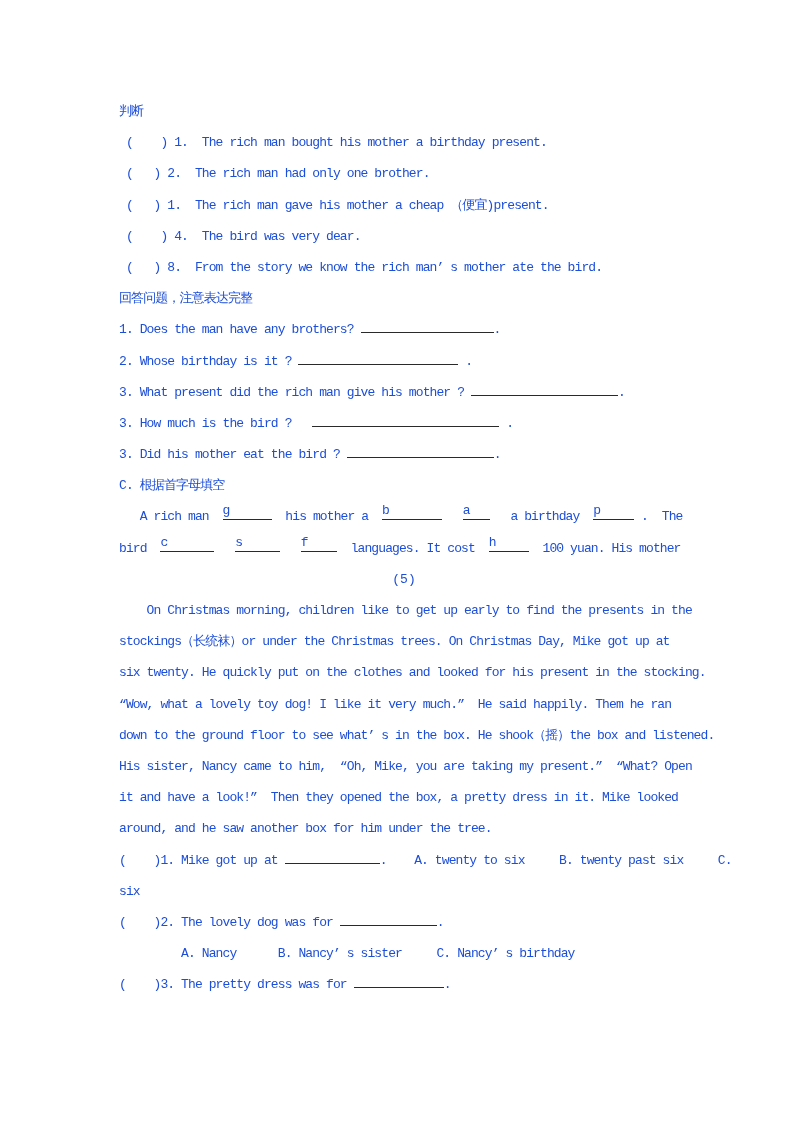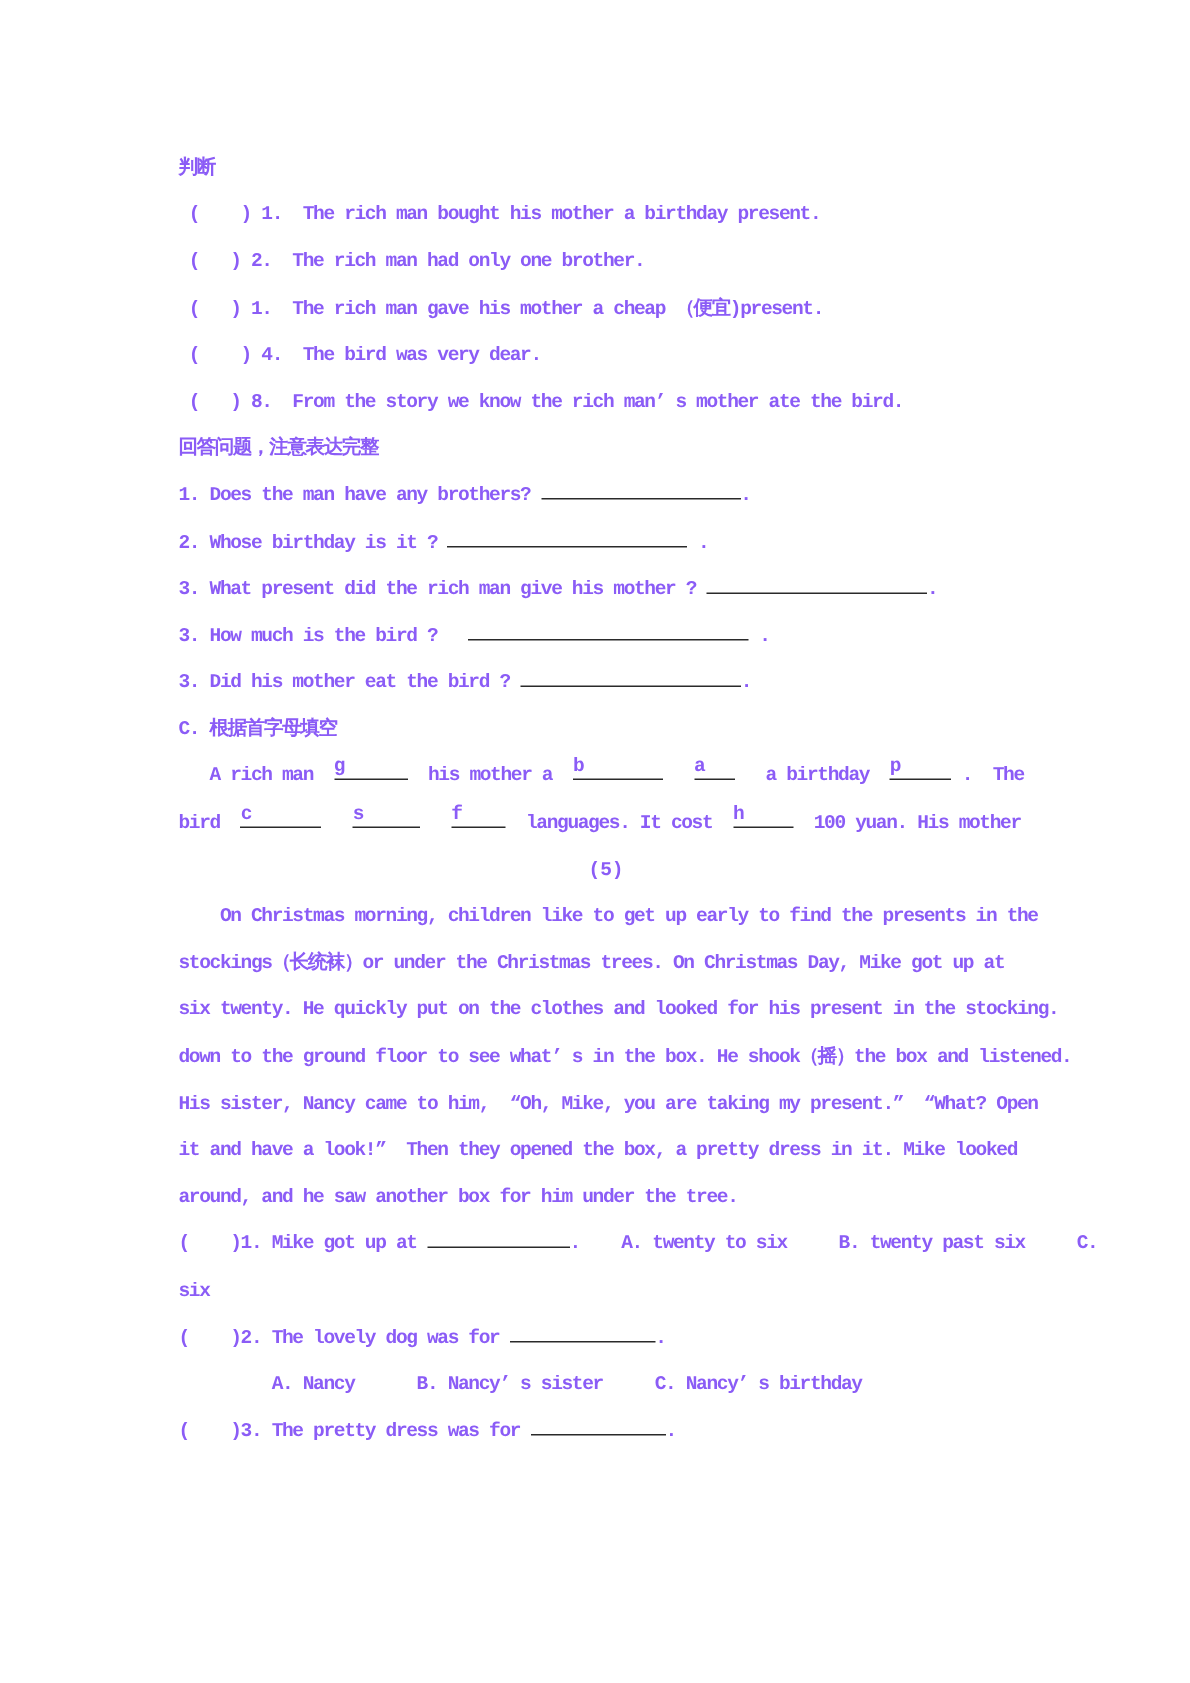--- a/index.html
+++ b/index.html
@@ -44,40 +44,41 @@
     height: 18px;
     line-height: 18px;
     vertical-align: baseline;
     overflow: hidden;
   }
 </style>
 </head>
 <body style="background: rgb(255, 255, 255);">
 
 <div class="page">
-  <div class="doc" style="color: #8b5cf6; font-weight: bold;">
+  <div class="doc" style="color: #1d4ed8;">
       <div class="line"><span class="run">判断</span></div>
       <div class="line"><span class="run"> (    ) 1.  The rich man bought his mother a birthday present.</span></div>
       <div class="line"><span class="run"> (   ) 2.  The rich man had only one brother.</span></div>
       <div class="line"><span class="run"> (   ) 1.  The rich man gave his mother a cheap （便宜)present.</span></div>
       <div class="line"><span class="run"> (    ) 4.  The bird was very dear.</span></div>
       <div class="line"><span class="run"> (   ) 8.  From the story we know the rich man’ s mother ate the bird.</span></div>
       <div class="line"><span class="run">回答问题，注意表达完整</span></div>
       <div class="line"><span class="run">1. Does the man have any brothers? </span><span class="blank" style="width: 133px; border-bottom-color: rgb(42, 42, 42);"></span><span class="run">.</span></div>
       <div class="line"><span class="run">2. Whose birthday is it ? </span><span class="blank" style="width: 160px; border-bottom-color: rgb(42, 42, 42);"></span><span class="run"> .</span></div>
       <div class="line"><span class="run">3. What present did the rich man give his mother ? </span><span class="blank" style="width: 147px; border-bottom-color: rgb(42, 42, 42);"></span><span class="run">.</span></div>
       <div class="line"><span class="run">3. How much is the bird ?   </span><span class="blank" style="width: 187px; border-bottom-color: rgb(42, 42, 42);"></span><span class="run"> .</span></div>
       <div class="line"><span class="run">3. Did his mother eat the bird ? </span><span class="blank" style="width: 147px; border-bottom-color: rgb(42, 42, 42);"></span><span class="run">.</span></div>
       <div class="line"><span class="run">C. 根据首字母填空</span></div>
       <div class="line"><span class="run">   A rich man  </span><span class="blank" style="width: 49px; border-bottom-color: rgb(42, 42, 42);">g</span><span class="run">  his mother a  </span><span class="blank" style="width: 60px; border-bottom-color: rgb(42, 42, 42);">b</span><span class="run">   </span><span class="blank" style="width: 27px; border-bottom-color: rgb(42, 42, 42);">a</span><span class="run">   a birthday  </span><span class="blank" style="width: 41px; border-bottom-color: rgb(42, 42, 42);">p</span><span class="run"> .  The</span></div>
       <div class="line"><span class="run">bird  </span><span class="blank" style="width: 54px; border-bottom-color: rgb(42, 42, 42);">c</span><span class="run">   </span><span class="blank" style="width: 45px; border-bottom-color: rgb(42, 42, 42);">s</span><span class="run">   </span><span class="blank" style="width: 36px; border-bottom-color: rgb(42, 42, 42);">f</span><span class="run">  languages. It cost  </span><span class="blank" style="width: 40px; border-bottom-color: rgb(42, 42, 42);">h</span><span class="run">  100 yuan. His mother</span></div>
       <div class="line center"><span class="run">(5)</span></div>
       <div class="line"><span class="run">    On Christmas morning, children like to get up early to find the presents in the</span></div>
       <div class="line"><span class="run">stockings（长统袜）or under the Christmas trees. On Christmas Day, Mike got up at</span></div>
       <div class="line"><span class="run">six twenty. He quickly put on the clothes and looked for his present in the stocking.</span></div>
+      <div class="line"><span class="run">“Wow, what a lovely toy dog! I like it very much.”  He said happily. Them he ran</span></div>
       <div class="line"><span class="run">down to the ground floor to see what’ s in the box. He shook（摇）the box and listened.</span></div>
       <div class="line"><span class="run">His sister, Nancy came to him,  “Oh, Mike, you are taking my present.”  “What? Open</span></div>
       <div class="line"><span class="run">it and have a look!”  Then they opened the box, a pretty dress in it. Mike looked</span></div>
       <div class="line"><span class="run">around, and he saw another box for him under the tree.</span></div>
       <div class="line"><span class="run">(    )1. Mike got up at </span><span class="blank" style="width: 95px; border-bottom-color: rgb(42, 42, 42);"></span><span class="run">.    A. twenty to six     B. twenty past six     C.</span></div>
       <div class="line"><span class="run">six</span></div>
       <div class="line"><span class="run">(    )2. The lovely dog was for </span><span class="blank" style="width: 97px; border-bottom-color: rgb(42, 42, 42);"></span><span class="run">.</span></div>
       <div class="line"><span class="run">         A. Nancy      B. Nancy’ s sister     C. Nancy’ s birthday</span></div>
       <div class="line"><span class="run">(    )3. The pretty dress was for </span><span class="blank" style="width: 90px; border-bottom-color: rgb(42, 42, 42);"></span><span class="run">.</span></div>
     </div>

